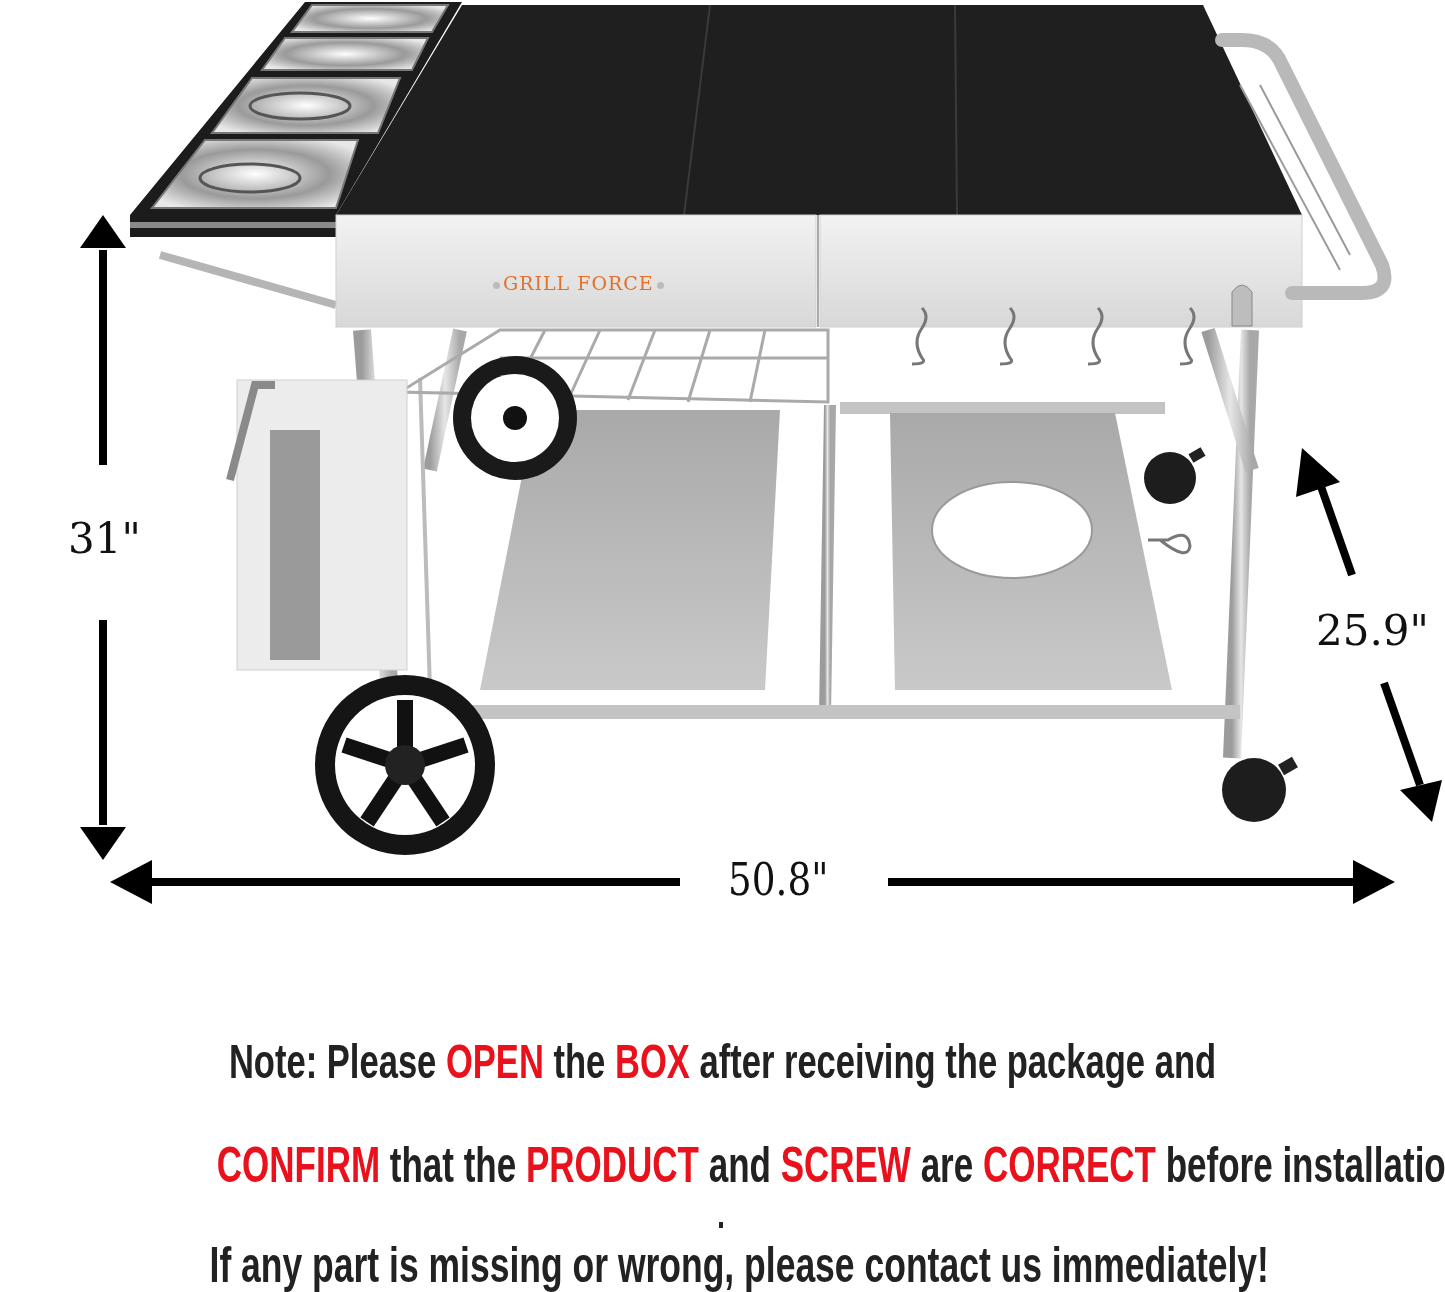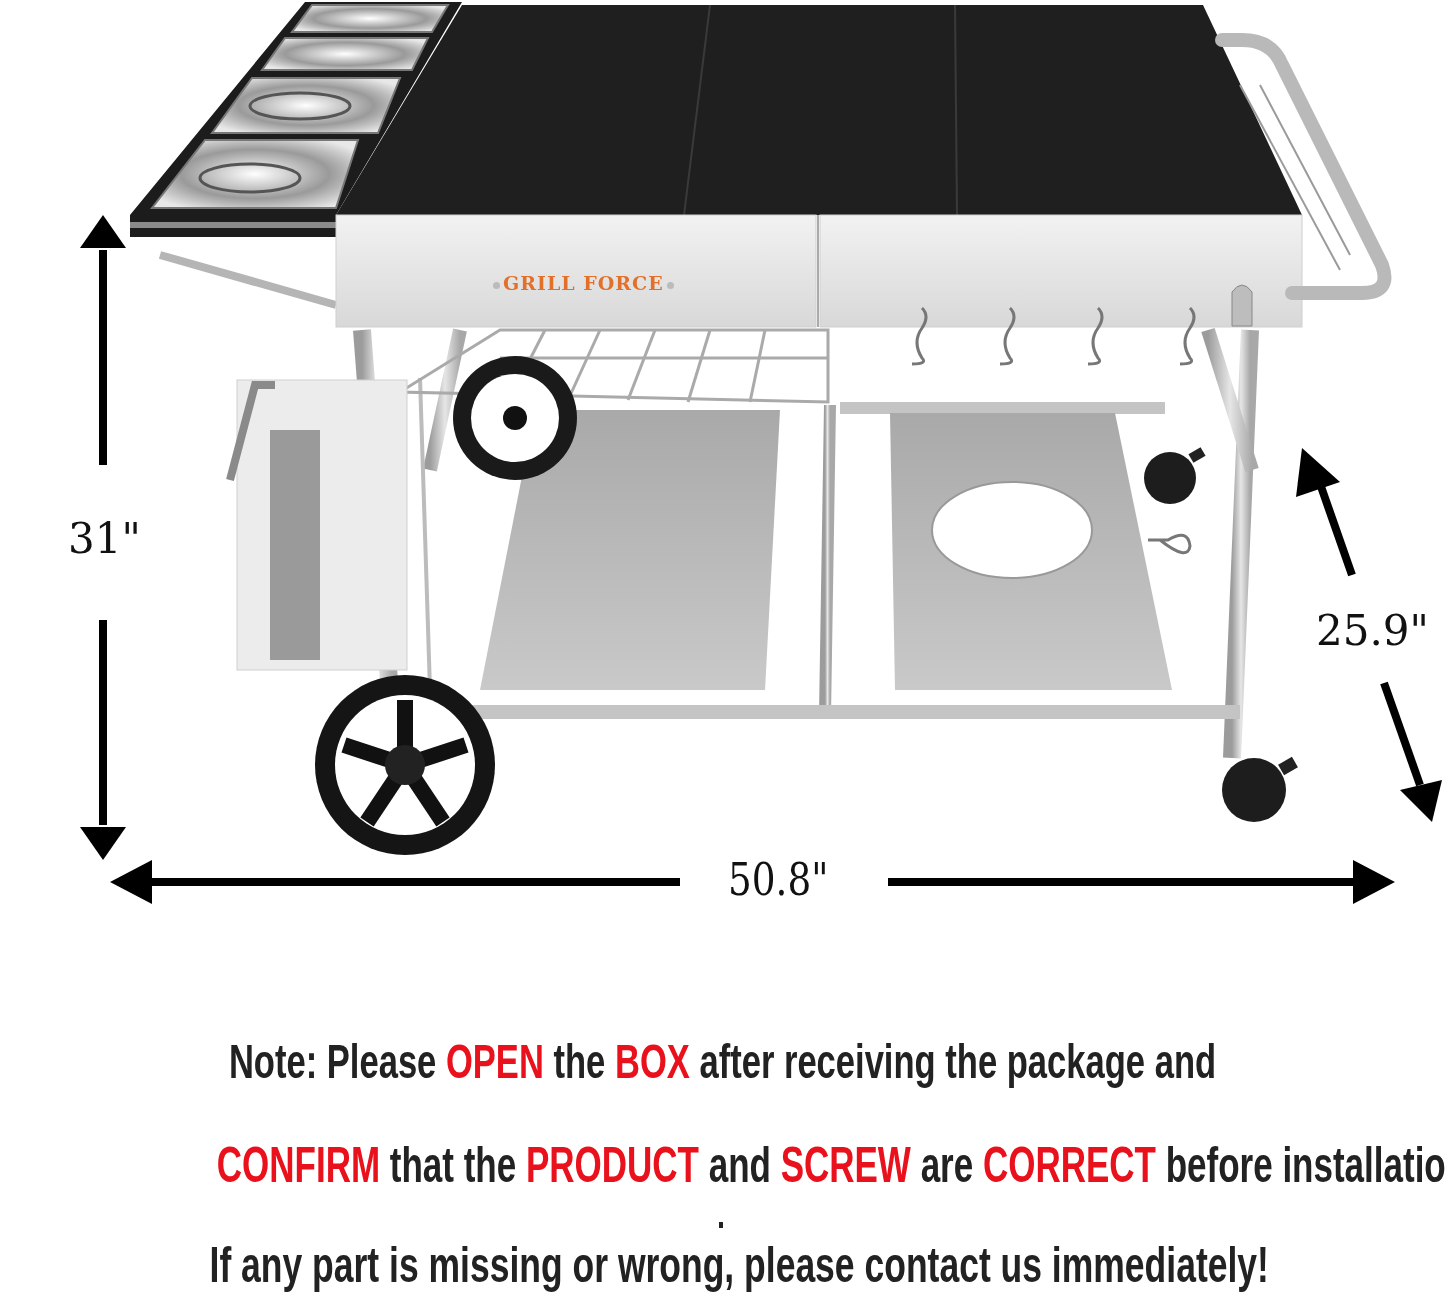--- a/index.html
+++ b/index.html
@@ -12,21 +12,21 @@
     color: #111;
     background: #fff;
     line-height: 1;
     white-space: nowrap;
   }
   .dim-h { left: 68px; top: 518px; font-size: 42px; }
   .dim-d { left: 1316px; top: 610px; font-size: 42px; }
   .dim-w { left: 728px; top: 858px; font-size: 44px; transform: scaleX(0.85); transform-origin: left top; }
   .brand {
     position: absolute; left: 490px; top: 272px;
-    font-family: "DejaVu Serif", serif; font-weight: bold;
+    font-family: "DejaVu Serif", serif; font-weight: normal;
     font-size: 19px; color: #e2702a; letter-spacing: 1px;
   }
   .brand .dot { display: inline-block; width: 7px; height: 7px; border-radius: 50%; background: #bbb; vertical-align: middle; margin: 0 3px; }
   .note {
     position: absolute; left: 0; width: 1445px; text-align: center;
     font-family: "Liberation Sans", sans-serif; font-weight: bold;
     color: #222; white-space: nowrap;
     transform-origin: center top;
   }
   .note .hl { color: #e8111c; }

